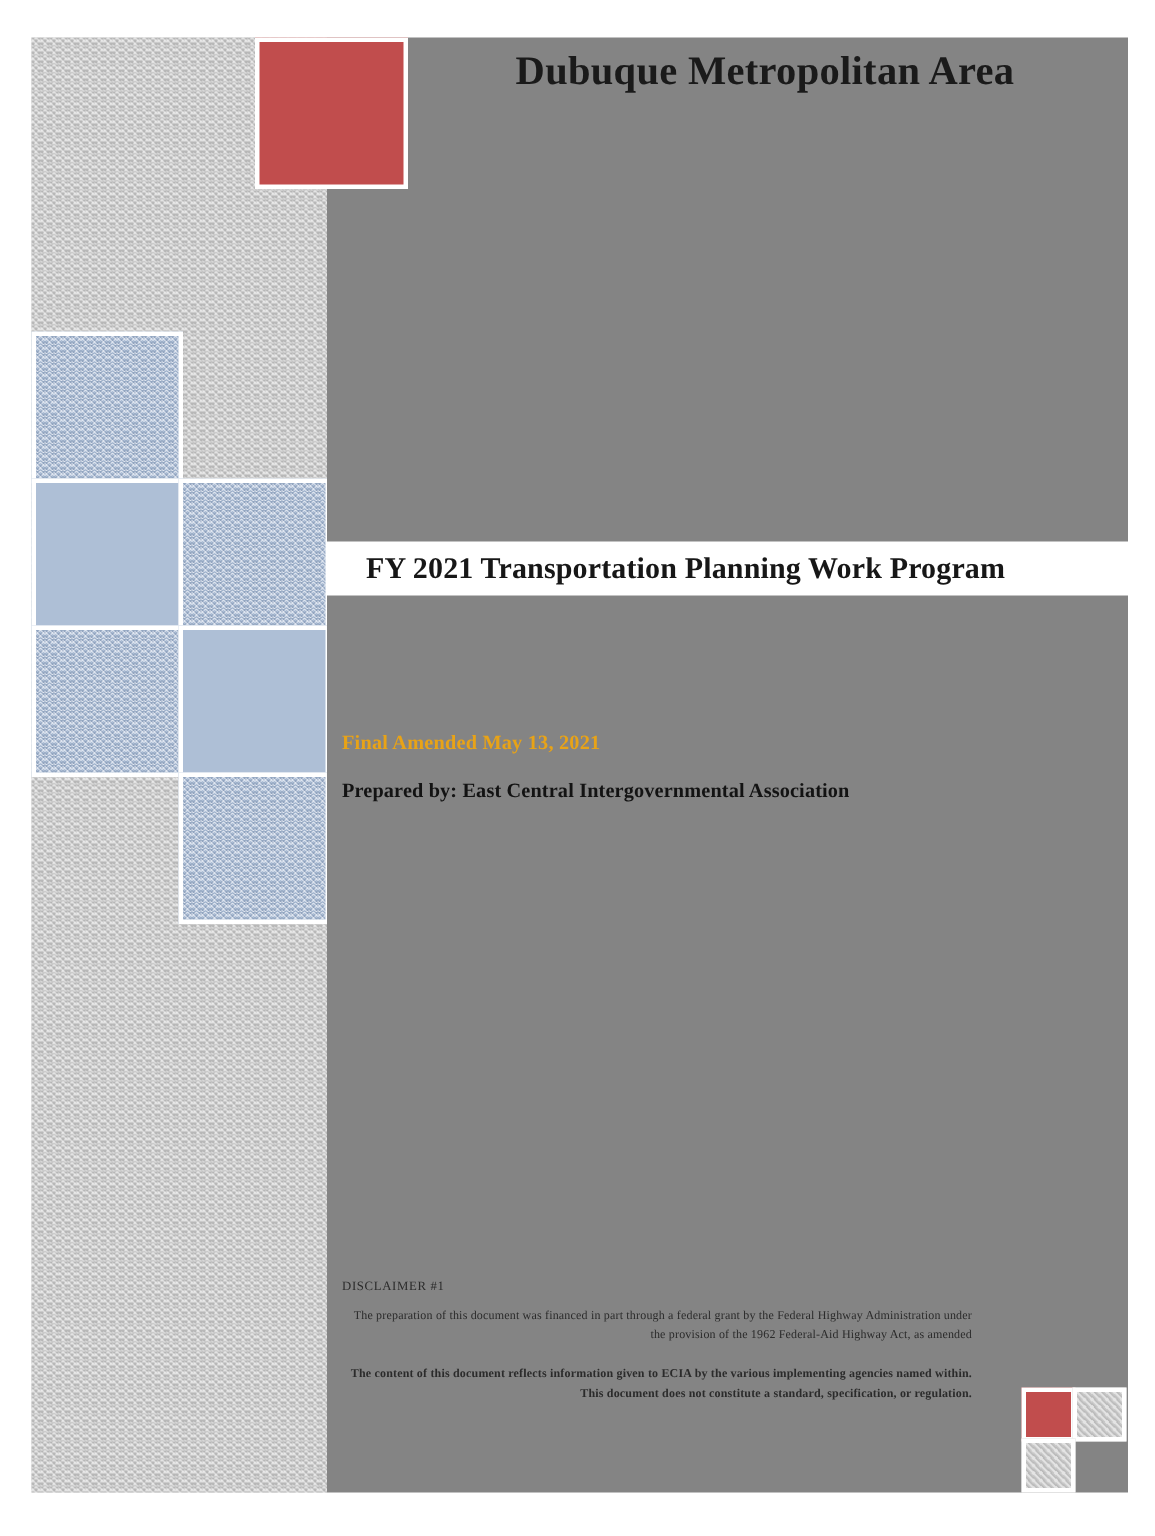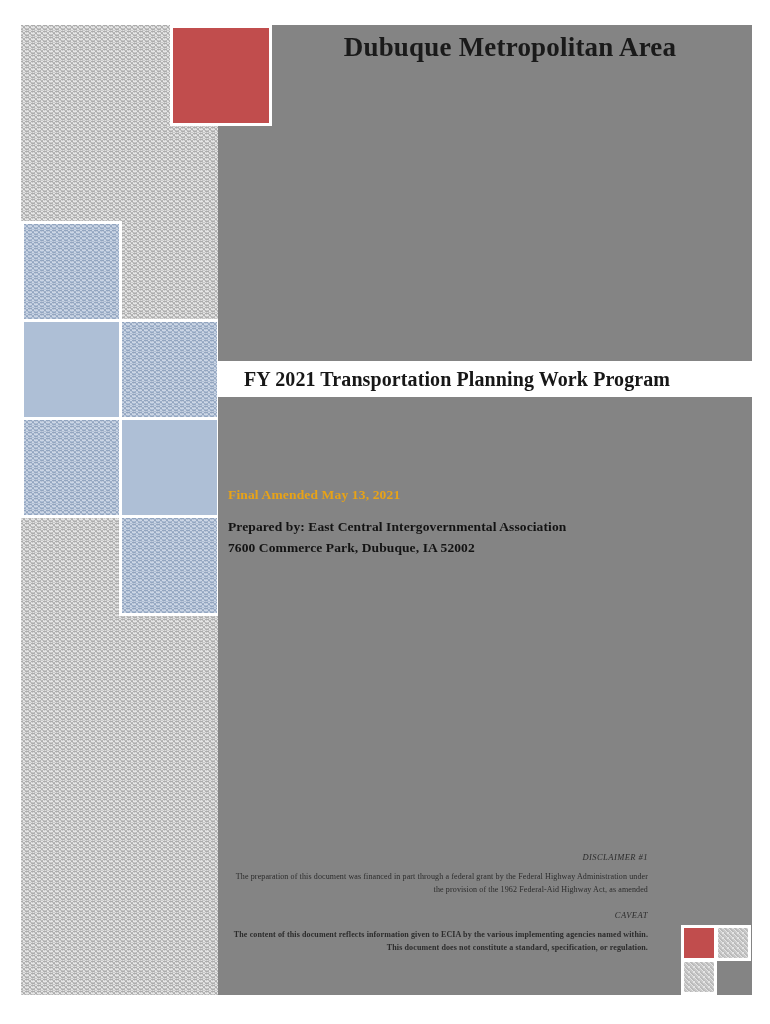--- a/index.html
+++ b/index.html
@@ -156,25 +156,24 @@
 
   
   .legal {
     position: absolute;
     left: 228px;
     top: 852px;
     width: 420px;
     color: #2b2b2b;
   }
   .legal-heading {
-    text-align: right;
+    text-align: left;
     font-size: 8.5px;
     letter-spacing: 0.45px;
     margin: 0 0 9px 0;
-    font-style: italic;
   }
   .legal-body {
     font-size: 8px;
     line-height: 1.58;
     letter-spacing: 0.12px;
     margin: 0 0 14px 0;
     text-align: right;
   }
   .legal-body.last { margin-bottom: 0; font-weight: bold; }
 
@@ -241,27 +240,25 @@
   </div>
 
   <div class="subtitle-band">
     <span class="subtitle-text">FY 2021 Transportation Planning Work Program</span>
   </div>
 
   <div class="amended-date">Final Amended May 13, 2021</div>
 
   <div class="prepared-block">
     <div>Prepared by: East Central Intergovernmental Association</div>
-    <div>7600 Commerce Park, Dubuque, IA 52002</div>
   </div>
 
   <div class="legal">
     <p class="legal-heading">DISCLAIMER #1</p>
     <p class="legal-body">The preparation of this document was financed in part through a federal grant by the Federal Highway Administration under the provision of the 1962 Federal-Aid Highway Act, as amended</p>
-    <p class="legal-heading">CAVEAT</p>
     <p class="legal-body last">The content of this document reflects information given to ECIA by the various implementing agencies named within.  This document does not constitute a standard, specification, or regulation.</p>
   </div>
 
   <div class="motif">
     <div class="motif-cell motif-red"></div>
     <div class="motif-cell motif-gray-tr"></div>
     <div class="motif-cell motif-gray-bl"></div>
   </div>
 
 </div>

